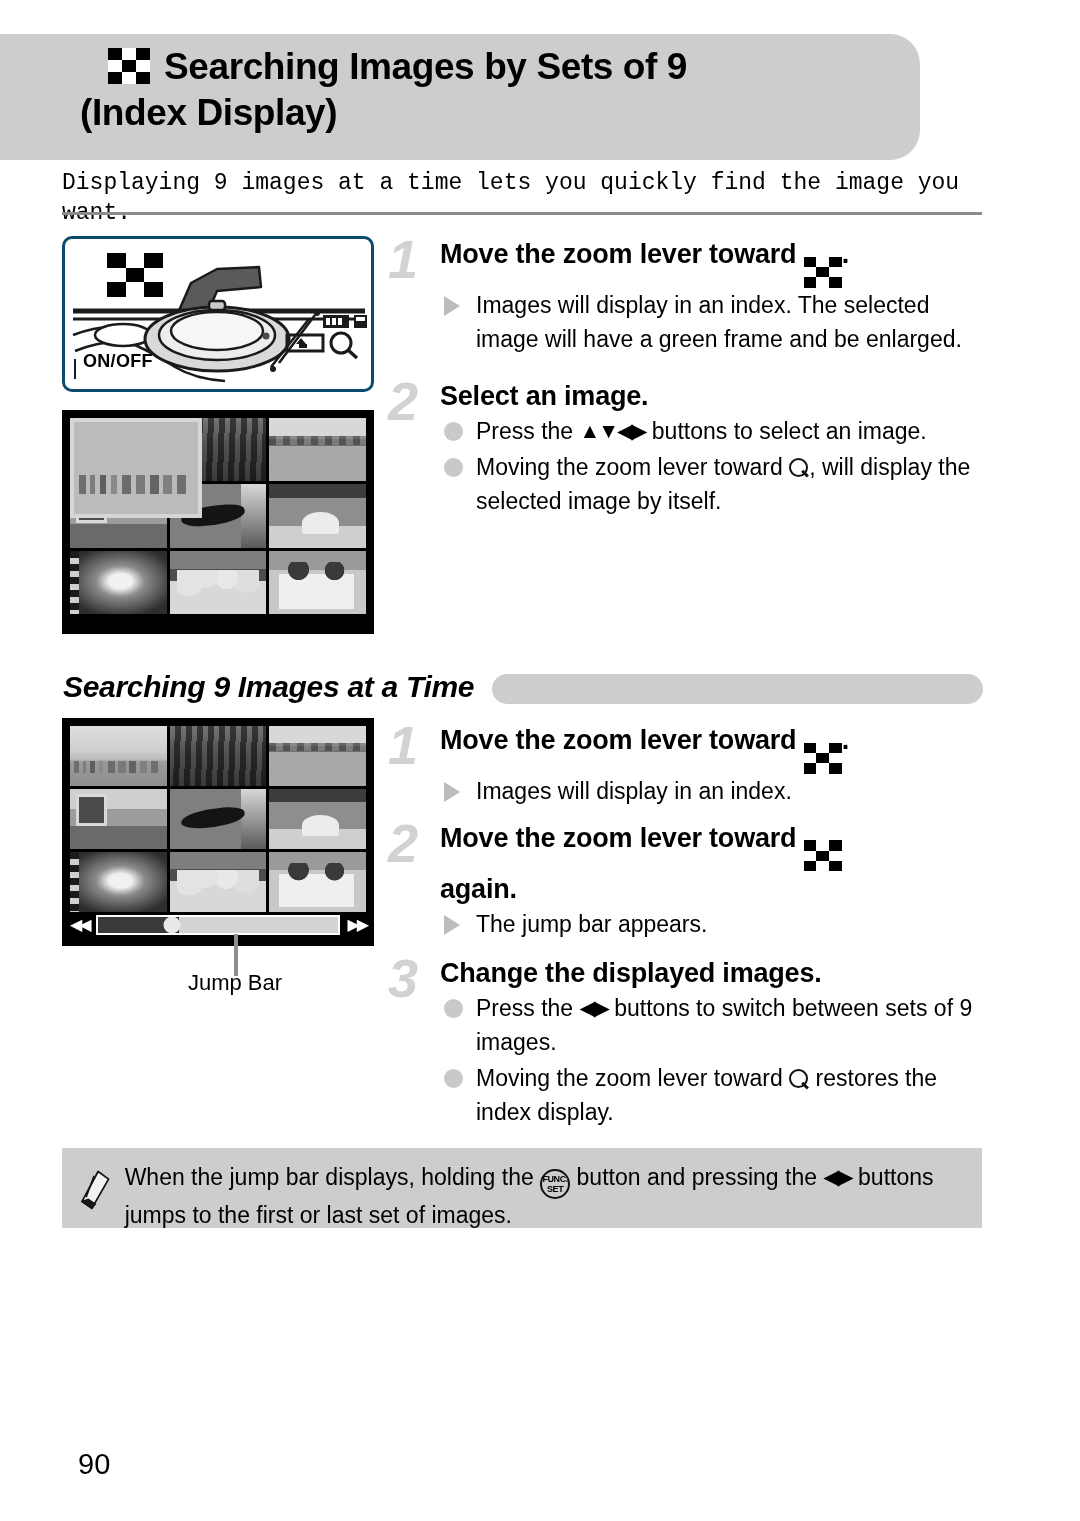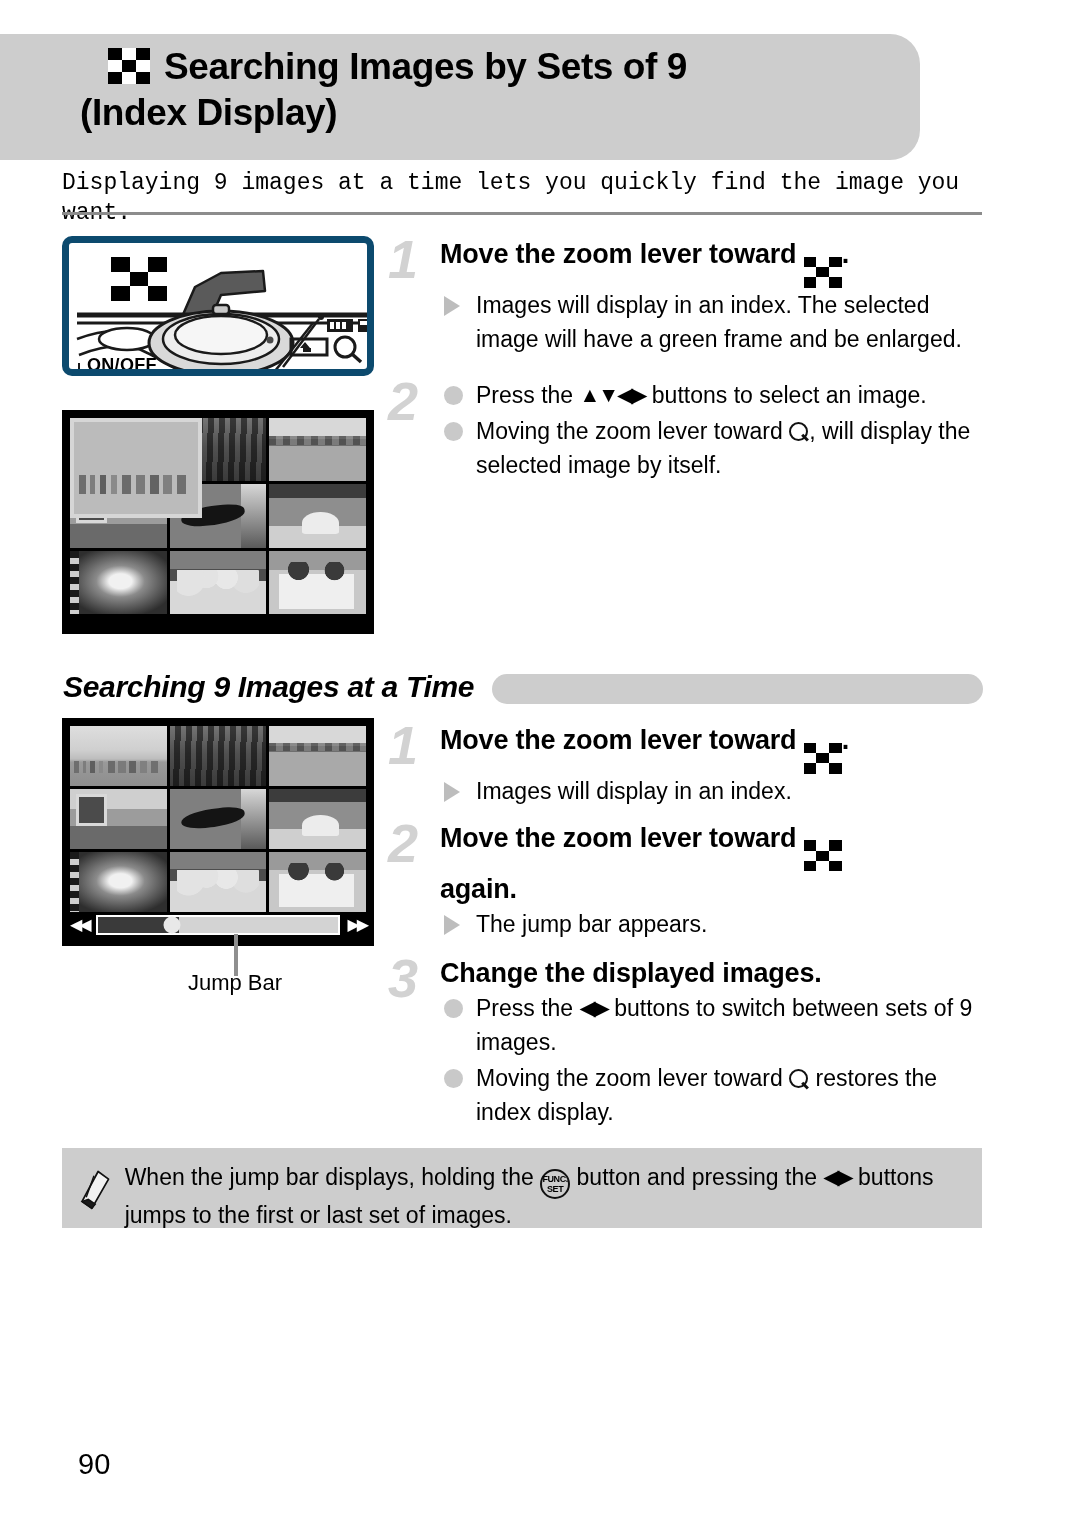--- a/index.html
+++ b/index.html
@@ -53,23 +53,23 @@
     font-size: 23px; line-height: 30px; font-family: Liberation Mono, monospace;
   }
   .rule {
     position: absolute; left: 62px; top: 212px;
     width: 920px; height: 3px; background: #8c8c8c;
   }
 
   
   .cam-fig {
     position: absolute; left: 62px; top: 236px;
-    width: 312px; height: 140px;
+    width: 312px; height: 156px;
     background: #fff;
-    border: 7px solid #0c4a6e;
+    border: 3px solid #0c4a6e;
     border-radius: 10px;
     overflow: hidden;
   }
   .cam-chk { position: absolute; left: 42px; top: 14px; }
   .cam-arrow { position: absolute; left: 96px; top: 18px; }
   .cam-body { position: absolute; left: 0; top: 0; }
   .onoff-label {
     position: absolute; left: 18px; top: 112px;
     font-size: 18px; font-weight: bold; letter-spacing: 0.3px;
   }
@@ -427,20 +427,21 @@
       <div class="bullets">
         <div class="bullet">
           <span class="mk tri-mk"></span>
           <span>Images will display in an index. The selected image will have a green frame and be enlarged.</span>
         </div>
       </div>
     </div>
 
     <div class="step" style="margin-top:22px;">
       <div class="step-num">2</div>
+      <div class="step-head">Select an image.</div>
       <div class="bullets">
         <div class="bullet">
           <span class="mk dot-mk"></span>
           <span>Press the</span>
           <span class="arrows">▲▼◀▶</span>
           <span>buttons to select an image.</span>
         </div>
         <div class="bullet">
           <span class="mk dot-mk"></span>
           <span>Moving the zoom lever toward</span>

